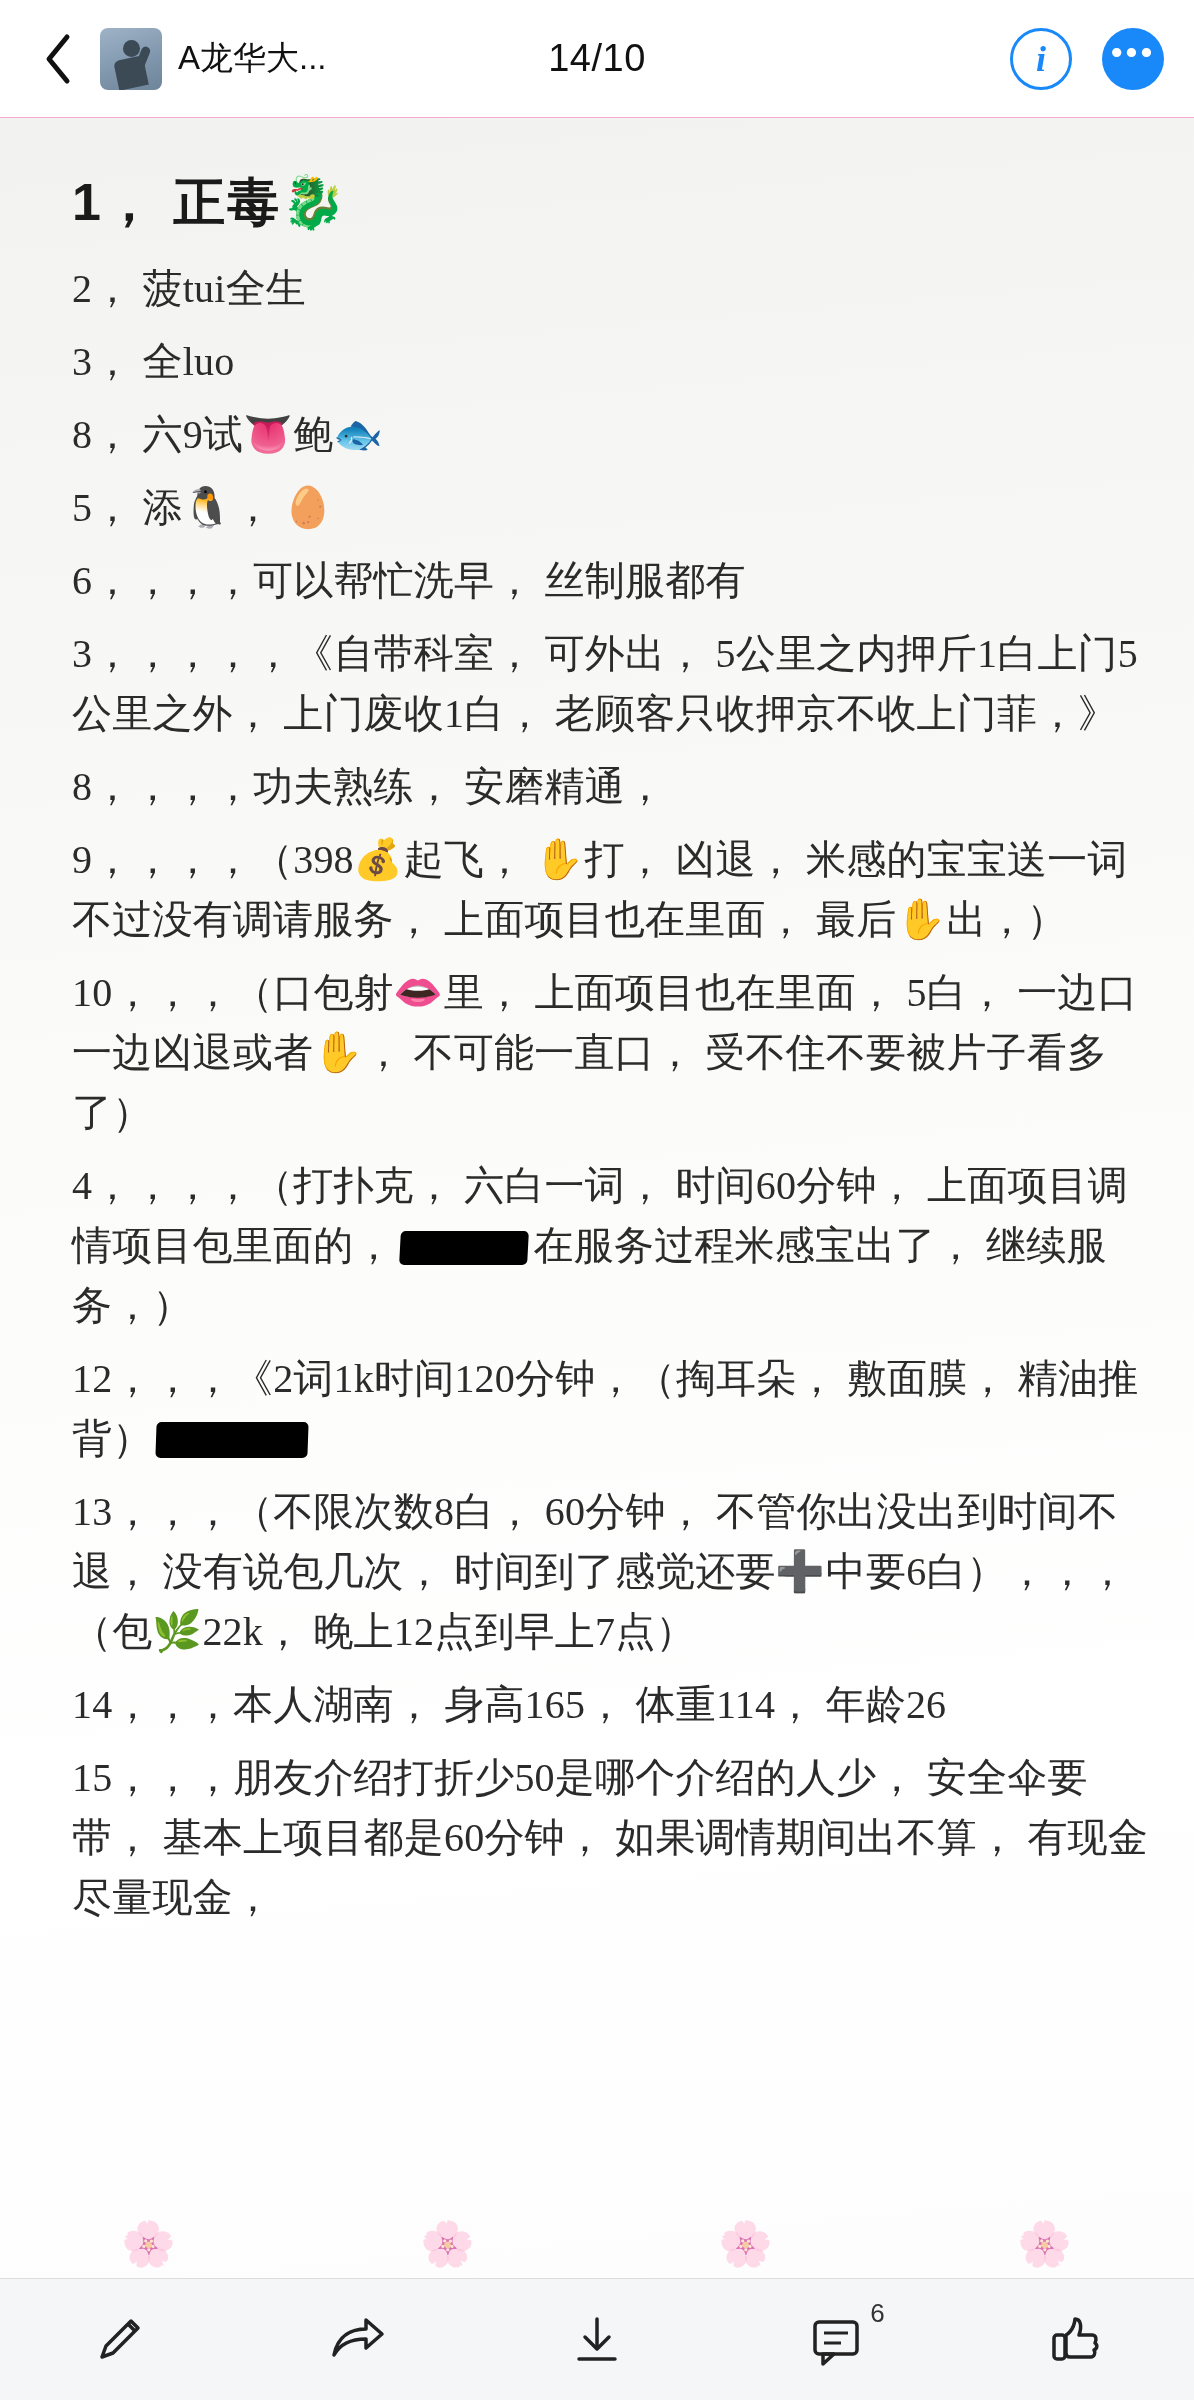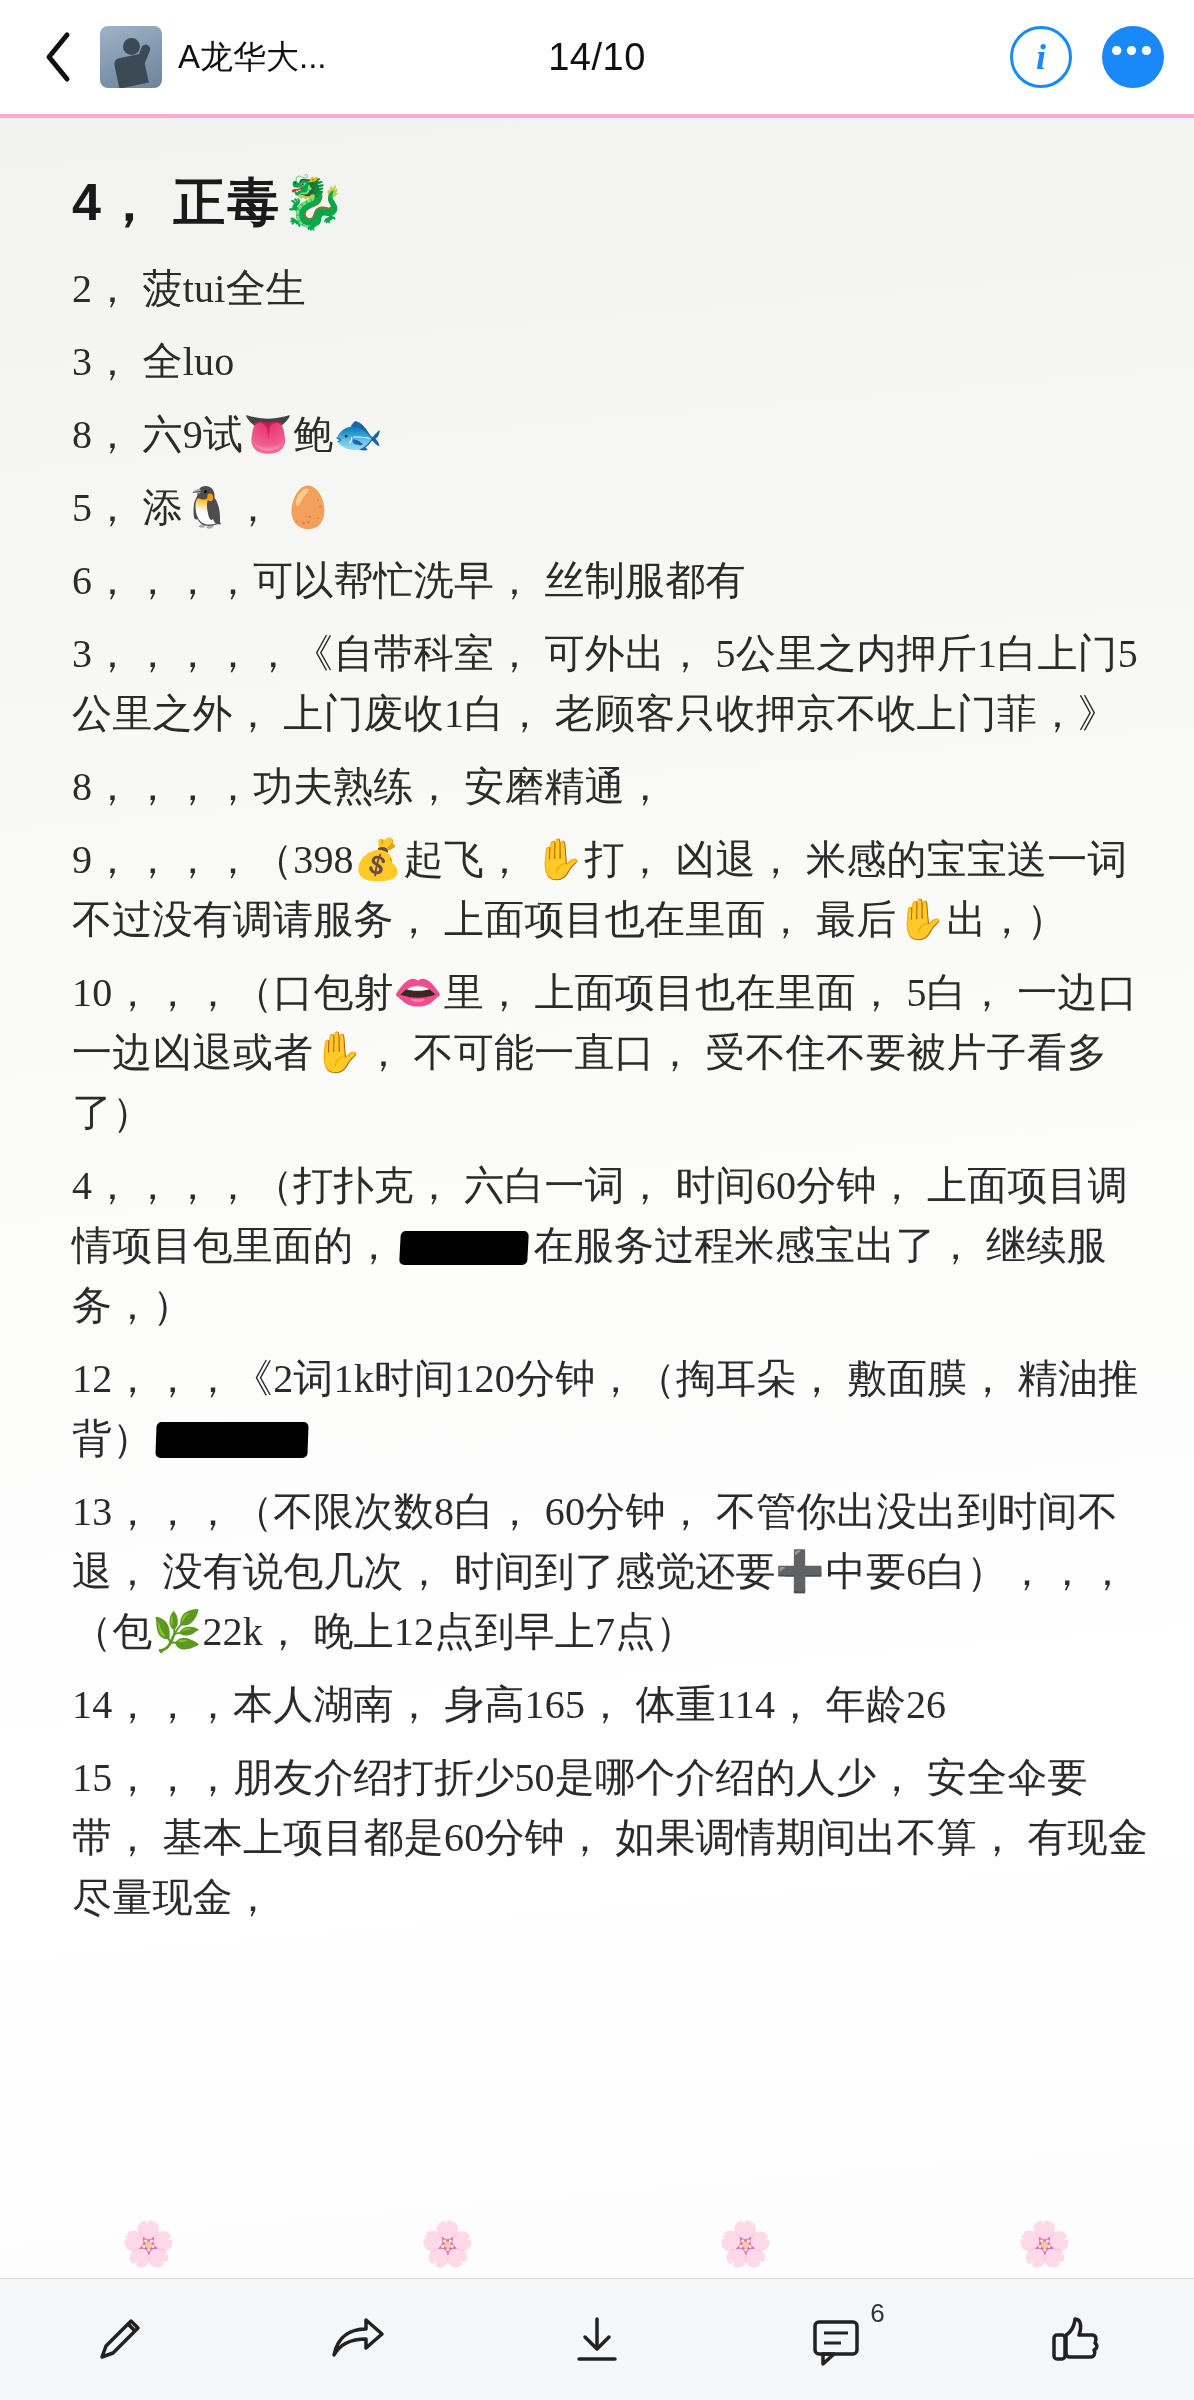--- a/index.html
+++ b/index.html
@@ -12,21 +12,21 @@
   body { position: relative; overflow: hidden; }
 
   
   .topbar {
     height: 118px;
     width: 100%;
     background: #ffffff;
     display: flex;
     align-items: center;
     padding: 0 30px;
-    border-bottom: 4px solid #f9a8d4;
+    border-bottom: 1px solid #f9a8d4;
   }
   .back-btn {
     width: 56px;
     height: 56px;
     display: flex;
     align-items: center;
     justify-content: center;
     flex: 0 0 auto;
   }
   .back-btn svg { display: block; }
@@ -217,21 +217,21 @@
       <span>i</span>
     </div>
     <div class="circle-btn more-btn">
       <span>•••</span>
     </div>
   </div>
 </div>
 
 <div class="content">
 
-  <div class="head-line">4， 正毒🐉</div>
+  <div class="head-line">1， 正毒🐉</div>
   <p>2， 菠tui全生</p>
   <p>3， 全luo</p>
   <p>8， 六9试👅鲍🐟</p>
   <p>5， 添🐧， 🥚</p>
   <p>6，，，，可以帮忙洗早， 丝制服都有</p>
   <p>3，，，，，《自带科室， 可外出， 5公里之内押斤1白上门5公里之外， 上门废收1白， 老顾客只收押京不收上门菲，》</p>
   <p>8，，，，功夫熟练， 安磨精通，</p>
   <p>9，，，，（398💰起飞， ✋打， 凶退， 米感的宝宝送一词不过没有调请服务， 上面项目也在里面， 最后✋出，）</p>
   <p>10，，，（口包射👄里， 上面项目也在里面， 5白， 一边口一边凶退或者✋， 不可能一直口， 受不住不要被片子看多了）</p>
 

